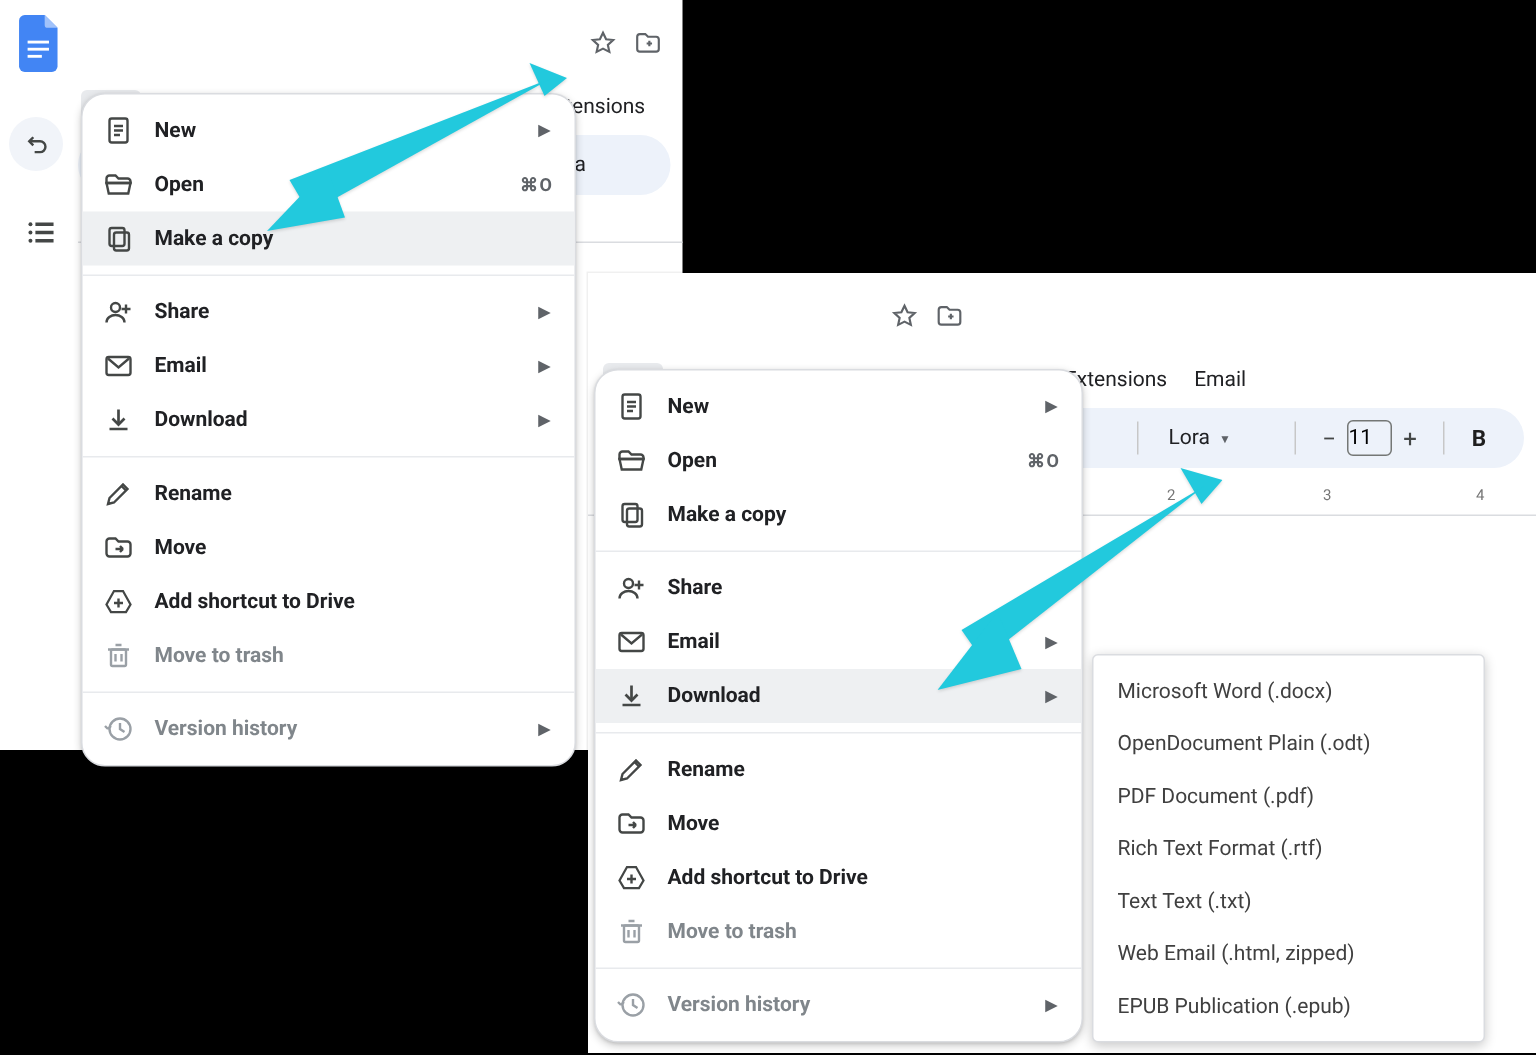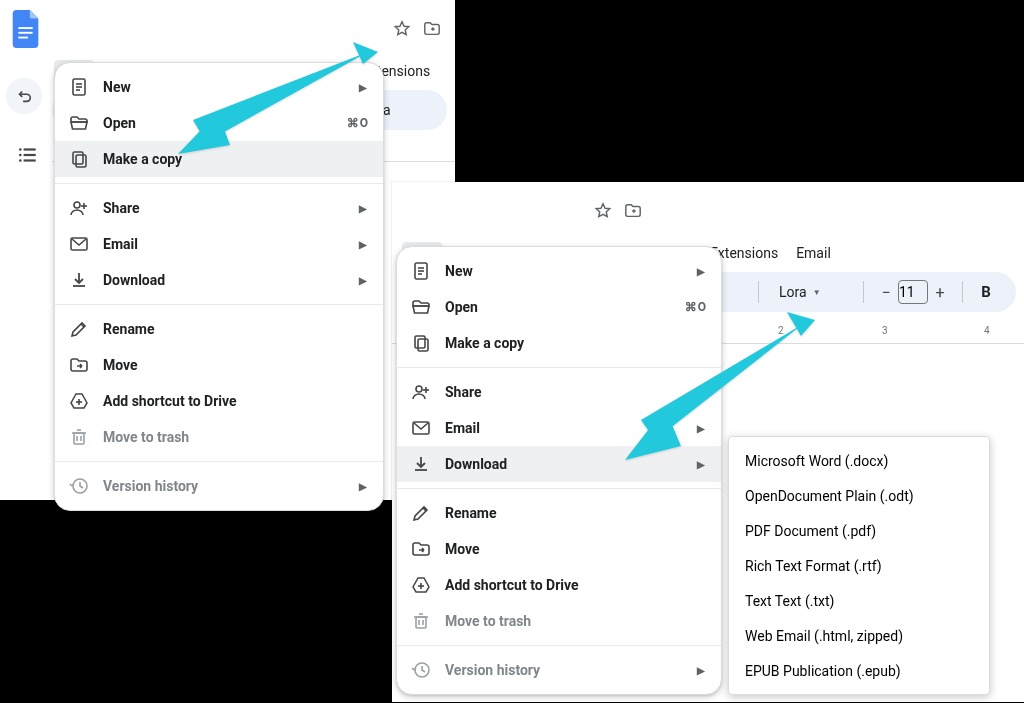--- a/index.html
+++ b/index.html
@@ -89,21 +89,21 @@
 
     
     .submenu {
       position:absolute;
       left: 336px; top: 254px;
       width: 262px;
       background:#fff;
       border:1px solid #dadce0; border-radius:4px;
       box-shadow: 0 2px 8px rgba(0,0,0,.22);
       padding: 6px 0;
-      font-size:14px; color:#000000;
+      font-size:14px; color:#404040;
     }
     .submenu .srow { height:35px; display:flex; align-items:center; padding: 0 16px; cursor:pointer; }
 
     
     .callout { position:absolute; z-index: 50; }
     .callout svg { filter: drop-shadow(0 1px 1px rgba(0,0,0,.15)); }
 
     
     .undo-pill {
       position:absolute; left:6px; top:78px;

